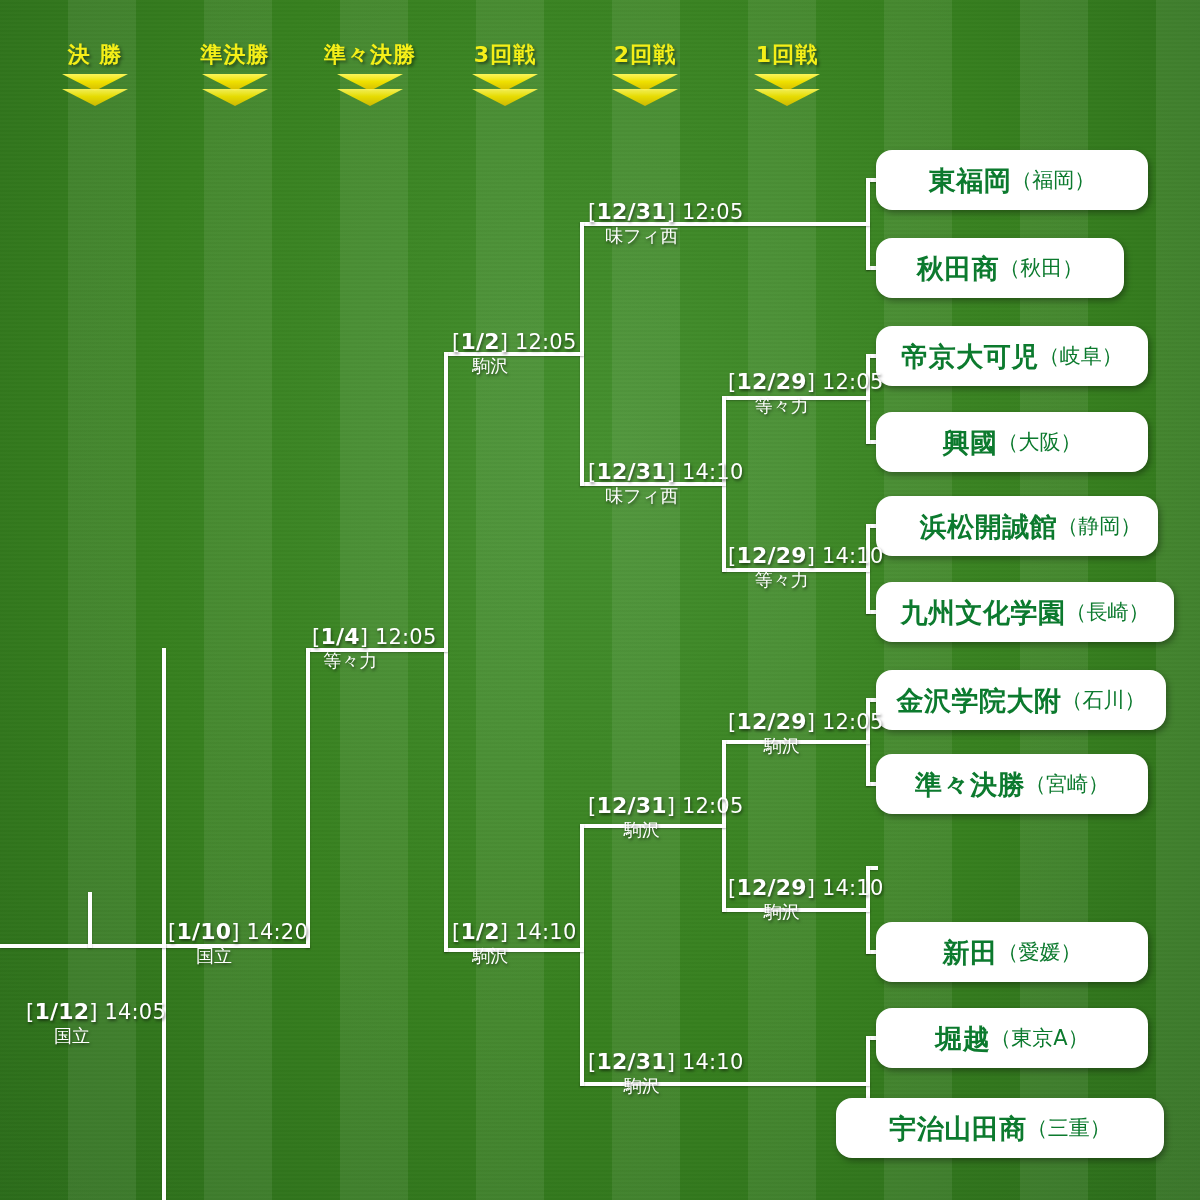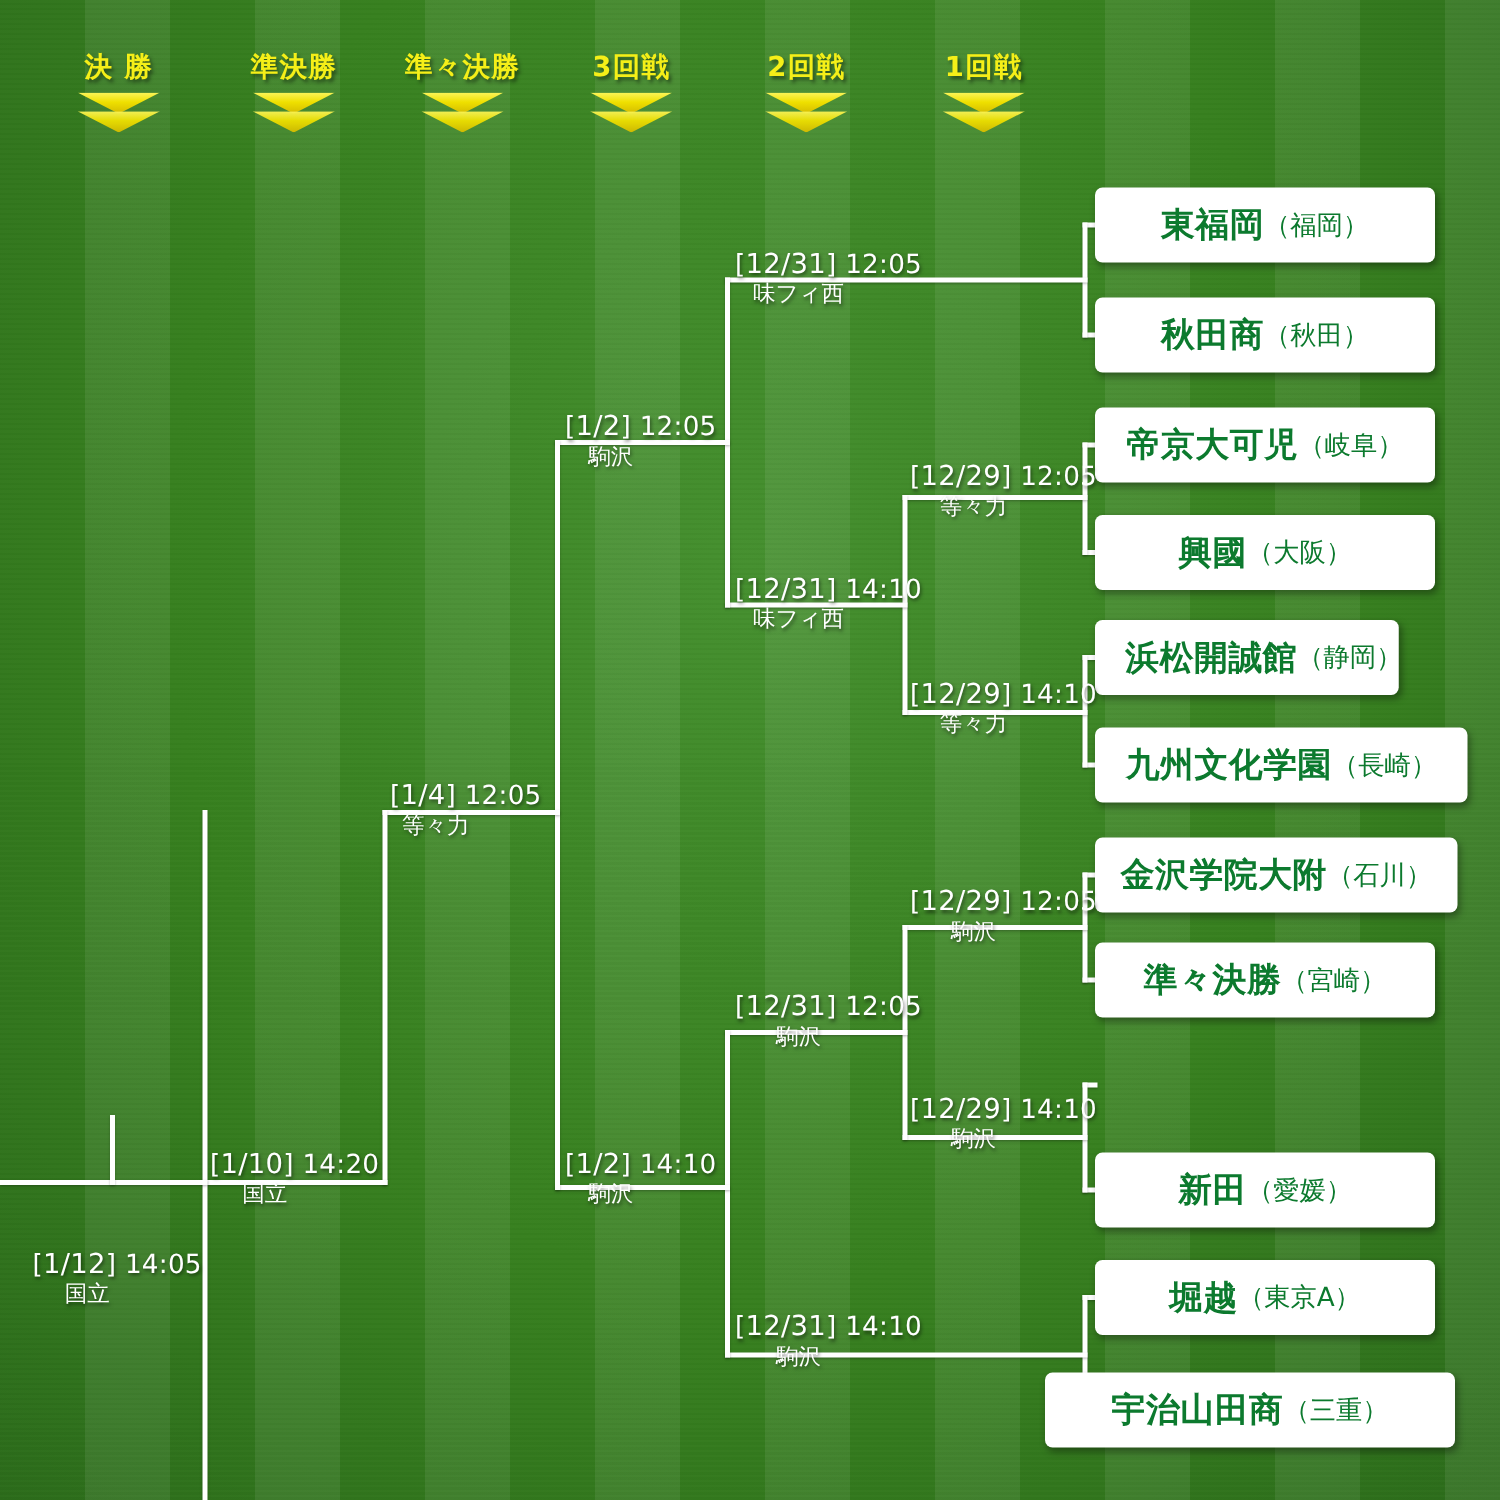--- a/index.html
+++ b/index.html
@@ -52,39 +52,39 @@
 
   
   .ln{position:absolute;background:#ffffff;z-index:2;
       box-shadow:0 1px 2px rgba(0,0,0,.28);}
   .ln.h{height:4px;}
   .ln.v{width:4px;}
 
   
   .team{
     position:absolute;height:60px;z-index:4;
-    background:#ffffff;border-radius:6px;
+    background:#ffffff;border-radius:16px;
     box-shadow:2px 3px 6px rgba(0,0,0,.35);
     display:flex;align-items:center;justify-content:center;
     padding:0 10px;box-sizing:border-box;
   }
   .team .nm{
     color:#0c7a2e;font-weight:bold;font-size:27px;letter-spacing:.5px;
     white-space:nowrap;line-height:1;
   }
   .team .pf{
     color:#0c7a2e;font-weight:normal;font-size:21px;letter-spacing:0;
     white-space:nowrap;line-height:1;
   }
 
   
   .mt{position:absolute;z-index:5;color:#ffffff;white-space:nowrap;
       text-shadow:1px 2px 3px rgba(0,0,0,.5);}
   .mt .l1{font-size:21px;line-height:1.12;letter-spacing:.2px;}
-  .mt .l1 .dt{font-weight:normal;font-size:22px;}
+  .mt .l1 .dt{font-weight:bold;font-size:22px;}
   .mt .l1 .br{font-weight:normal;}
   .mt .l2{font-size:18px;line-height:1.2;text-align:center;padding-right:48px;}
 </style>
 </head>
 <body>
 
 <div id="stage">
 
   <div class="hdr">
 
@@ -189,33 +189,33 @@
 
   <div class="ln v" style="left:162px;top:648px;height:552px;"></div>
 
   <div class="ln h" style="left:0px;top:944px;width:166px;"></div>
   <div class="ln v" style="left:88px;top:892px;height:56px;"></div>
 
   <div class="team" style="top:150px;left:876px;width:272px;">
     <span class="nm">東福岡</span>
       <span class="pf">（福岡）</span>
   </div>
-  <div class="team" style="top:238px;left:876px;width:272px;">
+  <div class="team" style="top:238px;left:876px;width:248px;">
     <span class="nm">秋田商</span>
       <span class="pf">（秋田）</span>
   </div>
   <div class="team" style="top:326px;left:876px;width:272px;">
     <span class="nm">帝京大可児</span>
       <span class="pf">（岐阜）</span>
   </div>
   <div class="team" style="top:412px;left:876px;width:272px;">
     <span class="nm">興國</span>
       <span class="pf">（大阪）</span>
   </div>
-  <div class="team" style="top:496px;left:876px;width:243px;padding-left:37px;">
+  <div class="team" style="top:496px;left:876px;width:282px;padding-left:37px;">
     <span class="nm">浜松開誠館</span>
       <span class="pf">（静岡）</span>
   </div>
   <div class="team" style="top:582px;left:876px;width:298px;">
     <span class="nm">九州文化学園</span>
       <span class="pf">（長崎）</span>
   </div>
   <div class="team" style="top:670px;left:876px;width:290px;">
     <span class="nm">金沢学院大附</span>
       <span class="pf">（石川）</span>

